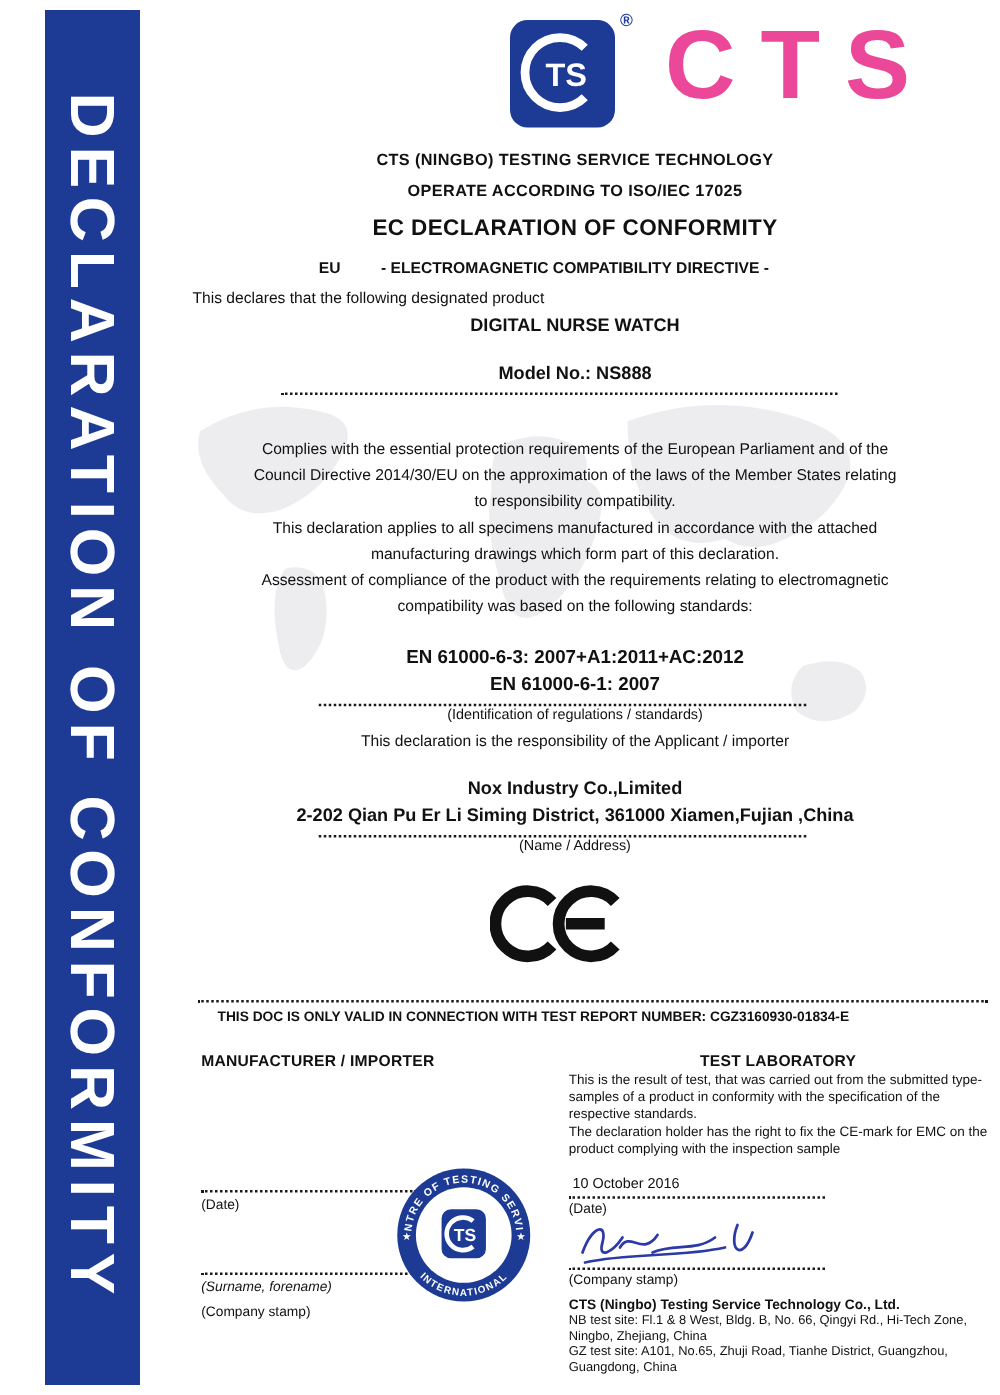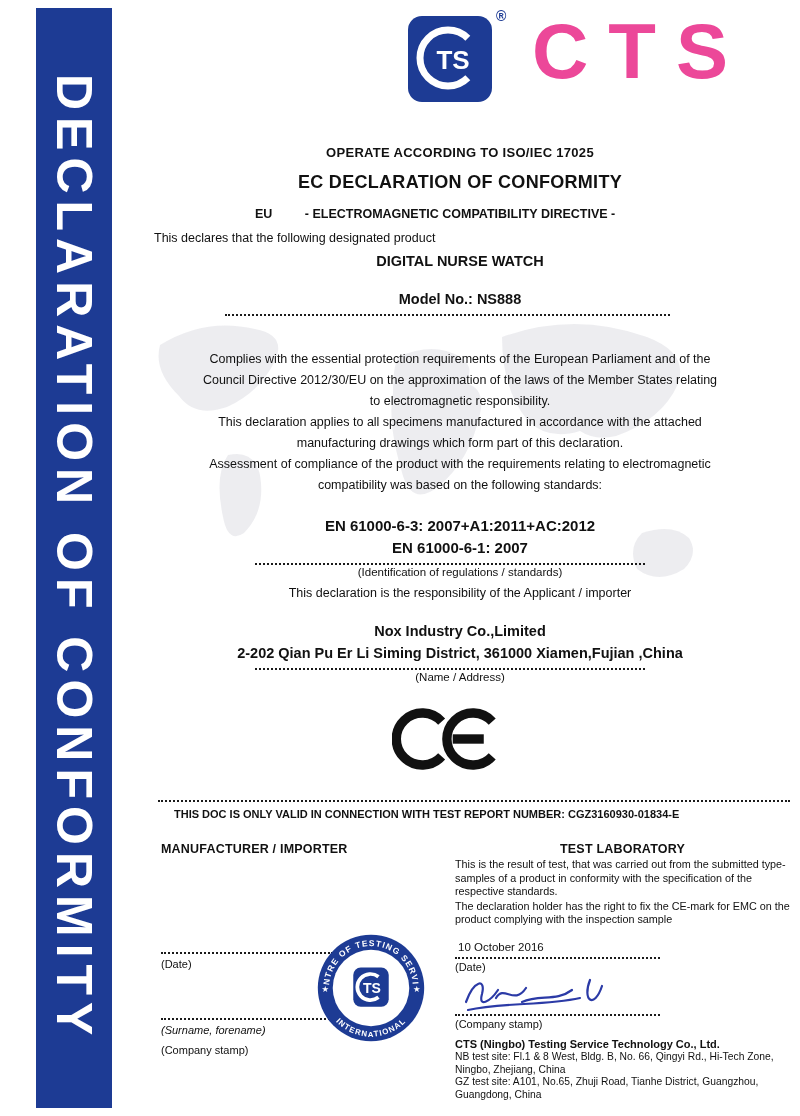--- a/index.html
+++ b/index.html
@@ -57,38 +57,39 @@
 
   <svg class="abs" style="left:406px;top:12px;z-index:2;" width="90" height="94" viewBox="0 0 90 94">
     <rect x="2" y="4" width="84" height="86" rx="14" fill="#1d3b94"></rect>
     <path d="M 61.8 26.2 A 28 28 0 1 0 61.8 65.8" stroke="#fff" stroke-width="7" fill="none"></path>
     <text x="47" y="57" font-size="26" font-weight="bold" fill="#fff" text-anchor="middle" font-family="Liberation Sans, sans-serif">TS</text>
   </svg>
   <span class="reg">®</span>
   <div class="brand">CTS</div>
 
   <div class="content">
+    <div class="ctr line13" style="top:120px;">CTS (NINGBO) TESTING SERVICE TECHNOLOGY</div>
     <div class="ctr line13" style="top:145px;">OPERATE ACCORDING TO ISO/IEC 17025</div>
 
     <div class="ctr title" style="top:172px;">EC DECLARATION OF CONFORMITY</div>
 
     <div style="top:207px;">
       <span class="sub abs" style="left:125px;">EU</span>
       <div class="ctr sub">- ELECTROMAGNETIC COMPATIBILITY DIRECTIVE -</div>
     </div>
 
     <div class="body12" style="top:231px;left:24px;width:600px;">This declares that the following designated product</div>
 
     <div class="ctr prod" style="top:253px;">DIGITAL NURSE WATCH</div>
     <div class="ctr prod" style="top:291px;">Model No.: NS888</div>
     <div class="dotline" style="top:314px;left:95px;width:445px;"></div>
 
     <div class="ctr body12" style="top:352px;">Complies with the essential protection requirements of the European Parliament and of the</div>
-    <div class="ctr body12" style="top:373px;">Council Directive 2012/30/EU on the approximation of the laws of the Member States relating</div>
-    <div class="ctr body12" style="top:394px;">to electromagnetic responsibility.</div>
+    <div class="ctr body12" style="top:373px;">Council Directive 2014/30/EU on the approximation of the laws of the Member States relating</div>
+    <div class="ctr body12" style="top:394px;">to responsibility compatibility.</div>
     <div class="ctr body12" style="top:415px;">This declaration applies to all specimens manufactured in accordance with the attached</div>
     <div class="ctr body12" style="top:436px;">manufacturing drawings which form part of this declaration.</div>
     <div class="ctr body12" style="top:457px;">Assessment of compliance of the product with the requirements relating to electromagnetic</div>
     <div class="ctr body12" style="top:478px;">compatibility was based on the following standards:</div>
 
     <div class="ctr en" style="top:517px;">EN 61000-6-3: 2007+A1:2011+AC:2012</div>
     <div class="ctr en" style="top:539px;">EN 61000-6-1: 2007</div>
     <div class="dotline" style="top:563px;left:125px;width:390px;"></div>
     <div class="ctr cap" style="top:566px;">(Identification of regulations / standards)</div>
     <div class="ctr body12" style="top:586px;">This declaration is the responsibility of the Applicant / importer</div>

